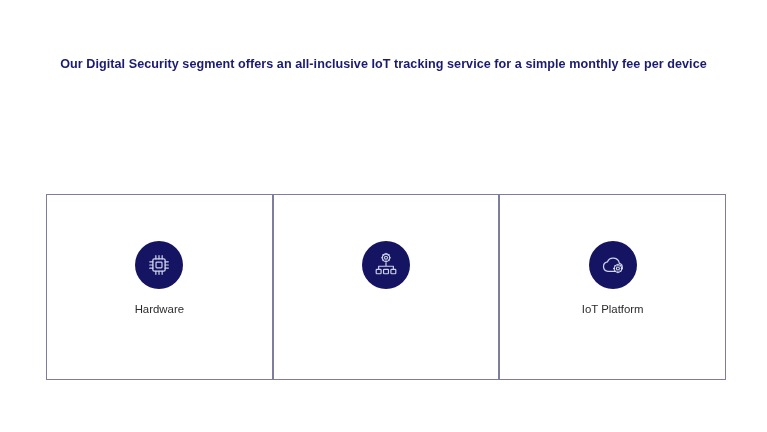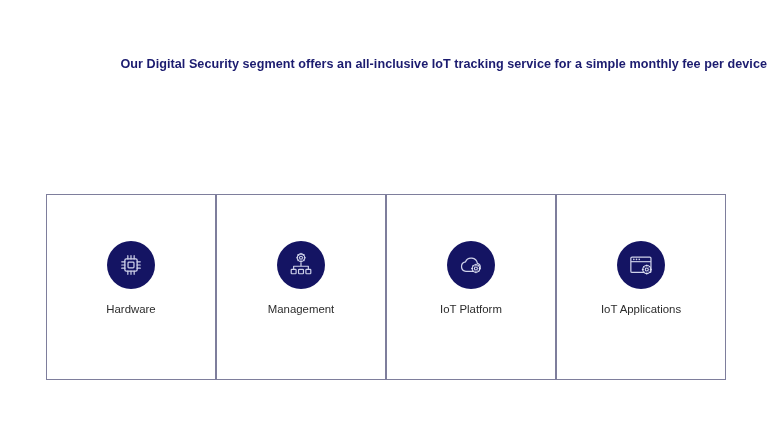--- a/index.html
+++ b/index.html
@@ -15,21 +15,21 @@
     font-family: "Liberation Sans", sans-serif;
     -webkit-font-smoothing: antialiased;
   }
 
   
   #slide-title {
     position: absolute;
     left: 0;
     top: 57px;
     width: 767px;
-    text-align: right;
+    text-align: center;
     font-size: 12.6px;
     font-weight: bold;
     color: #1b1b6f;
     letter-spacing: 0.05px;
     white-space: nowrap;
   }
 
   
   #top-band {
     position: absolute;
@@ -189,21 +189,20 @@
             <path d="M16 2.6 V4.0 M16 11.2 V12.6 M11 7.6 H12.4 M19.6 7.6 H21"></path>
             <path d="M12.5 4.1 L13.5 5.1 M18.5 10.1 L19.5 11.1 M19.5 4.1 L18.5 5.1 M13.5 10.1 L12.5 11.1"></path>
           </g>
           <path d="M16 13.4 V17.4 M7.6 21 V17.4 H24.4 V21" fill="none" stroke="#cfd2ea" stroke-width="1.35" stroke-linejoin="round" stroke-linecap="round"></path>
           <rect x="4.8" y="21" width="5.6" height="5" rx="0.8" fill="none" stroke="#cfd2ea" stroke-width="1.35"></rect>
           <rect x="13.2" y="21" width="5.6" height="5" rx="0.8" fill="none" stroke="#cfd2ea" stroke-width="1.35"></rect>
           <rect x="21.6" y="21" width="5.6" height="5" rx="0.8" fill="none" stroke="#cfd2ea" stroke-width="1.35"></rect>
         </svg>
       </div>
       <div class="card-label">
-        <span class="ln">Management</span>
       </div>
     </div>
   </div>
 
   <div class="card">
     <div class="card-inner">
       <div class="card-circle">
         <svg width="28" height="28" viewBox="0 0 32 32">
           <path d="M10.2 23.2 a5.4 5.4 0 0 1 -.6 -10.7 a7.2 7.2 0 0 1 13.7 1.7
                    a4.6 4.6 0 0 1 -.9 9 Z" fill="none" stroke="#cfd2ea" stroke-width="1.4" stroke-linejoin="round"></path>
@@ -214,38 +213,14 @@
             <path d="M18.2 16.6 L19.1 17.5 M24.1 22.5 L25 23.4 M25 16.6 L24.1 17.5 M19.1 22.5 L18.2 23.4"></path>
           </g>
         </svg>
       </div>
       <div class="card-label">
         <span class="ln">IoT Platform</span>
       </div>
     </div>
   </div>
 
-  <div class="card">
-    <div class="card-inner">
-      <div class="card-circle">
-        <svg width="28" height="28" viewBox="0 0 32 32">
-          <rect x="4.4" y="7" width="23" height="17.4" rx="1.4" fill="none" stroke="#cfd2ea" stroke-width="1.4"></rect>
-          <path d="M4.4 12.2 H27.4" stroke="#cfd2ea" stroke-width="1.3"></path>
-          <g fill="#cfd2ea">
-            <circle cx="7.8" cy="9.6" r="0.95"></circle>
-            <circle cx="10.9" cy="9.6" r="0.95"></circle>
-            <circle cx="14" cy="9.6" r="0.95"></circle>
-          </g>
-          <circle cx="22.6" cy="21.2" r="4.6" fill="#141463" stroke="#dfe2f2" stroke-width="1.3"></circle>
-          <circle cx="22.6" cy="21.2" r="1.75" fill="none" stroke="#dfe2f2" stroke-width="1.15"></circle>
-          <g stroke="#dfe2f2" stroke-width="1.1" stroke-linecap="round">
-            <path d="M22.6 16 V17.4 M22.6 25 V26.4 M17.4 21.2 H18.8 M26.4 21.2 H27.8"></path>
-            <path d="M19 17.6 L19.9 18.5 M25.3 23.9 L26.2 24.8 M26.2 17.6 L25.3 18.5 M19.9 23.9 L19 24.8"></path>
-          </g>
-        </svg>
-      </div>
-      <div class="card-label">
-        <span class="ln">IoT Applications</span>
-      </div>
-    </div>
-  </div>
 
 </div>
 
 </body></html>

